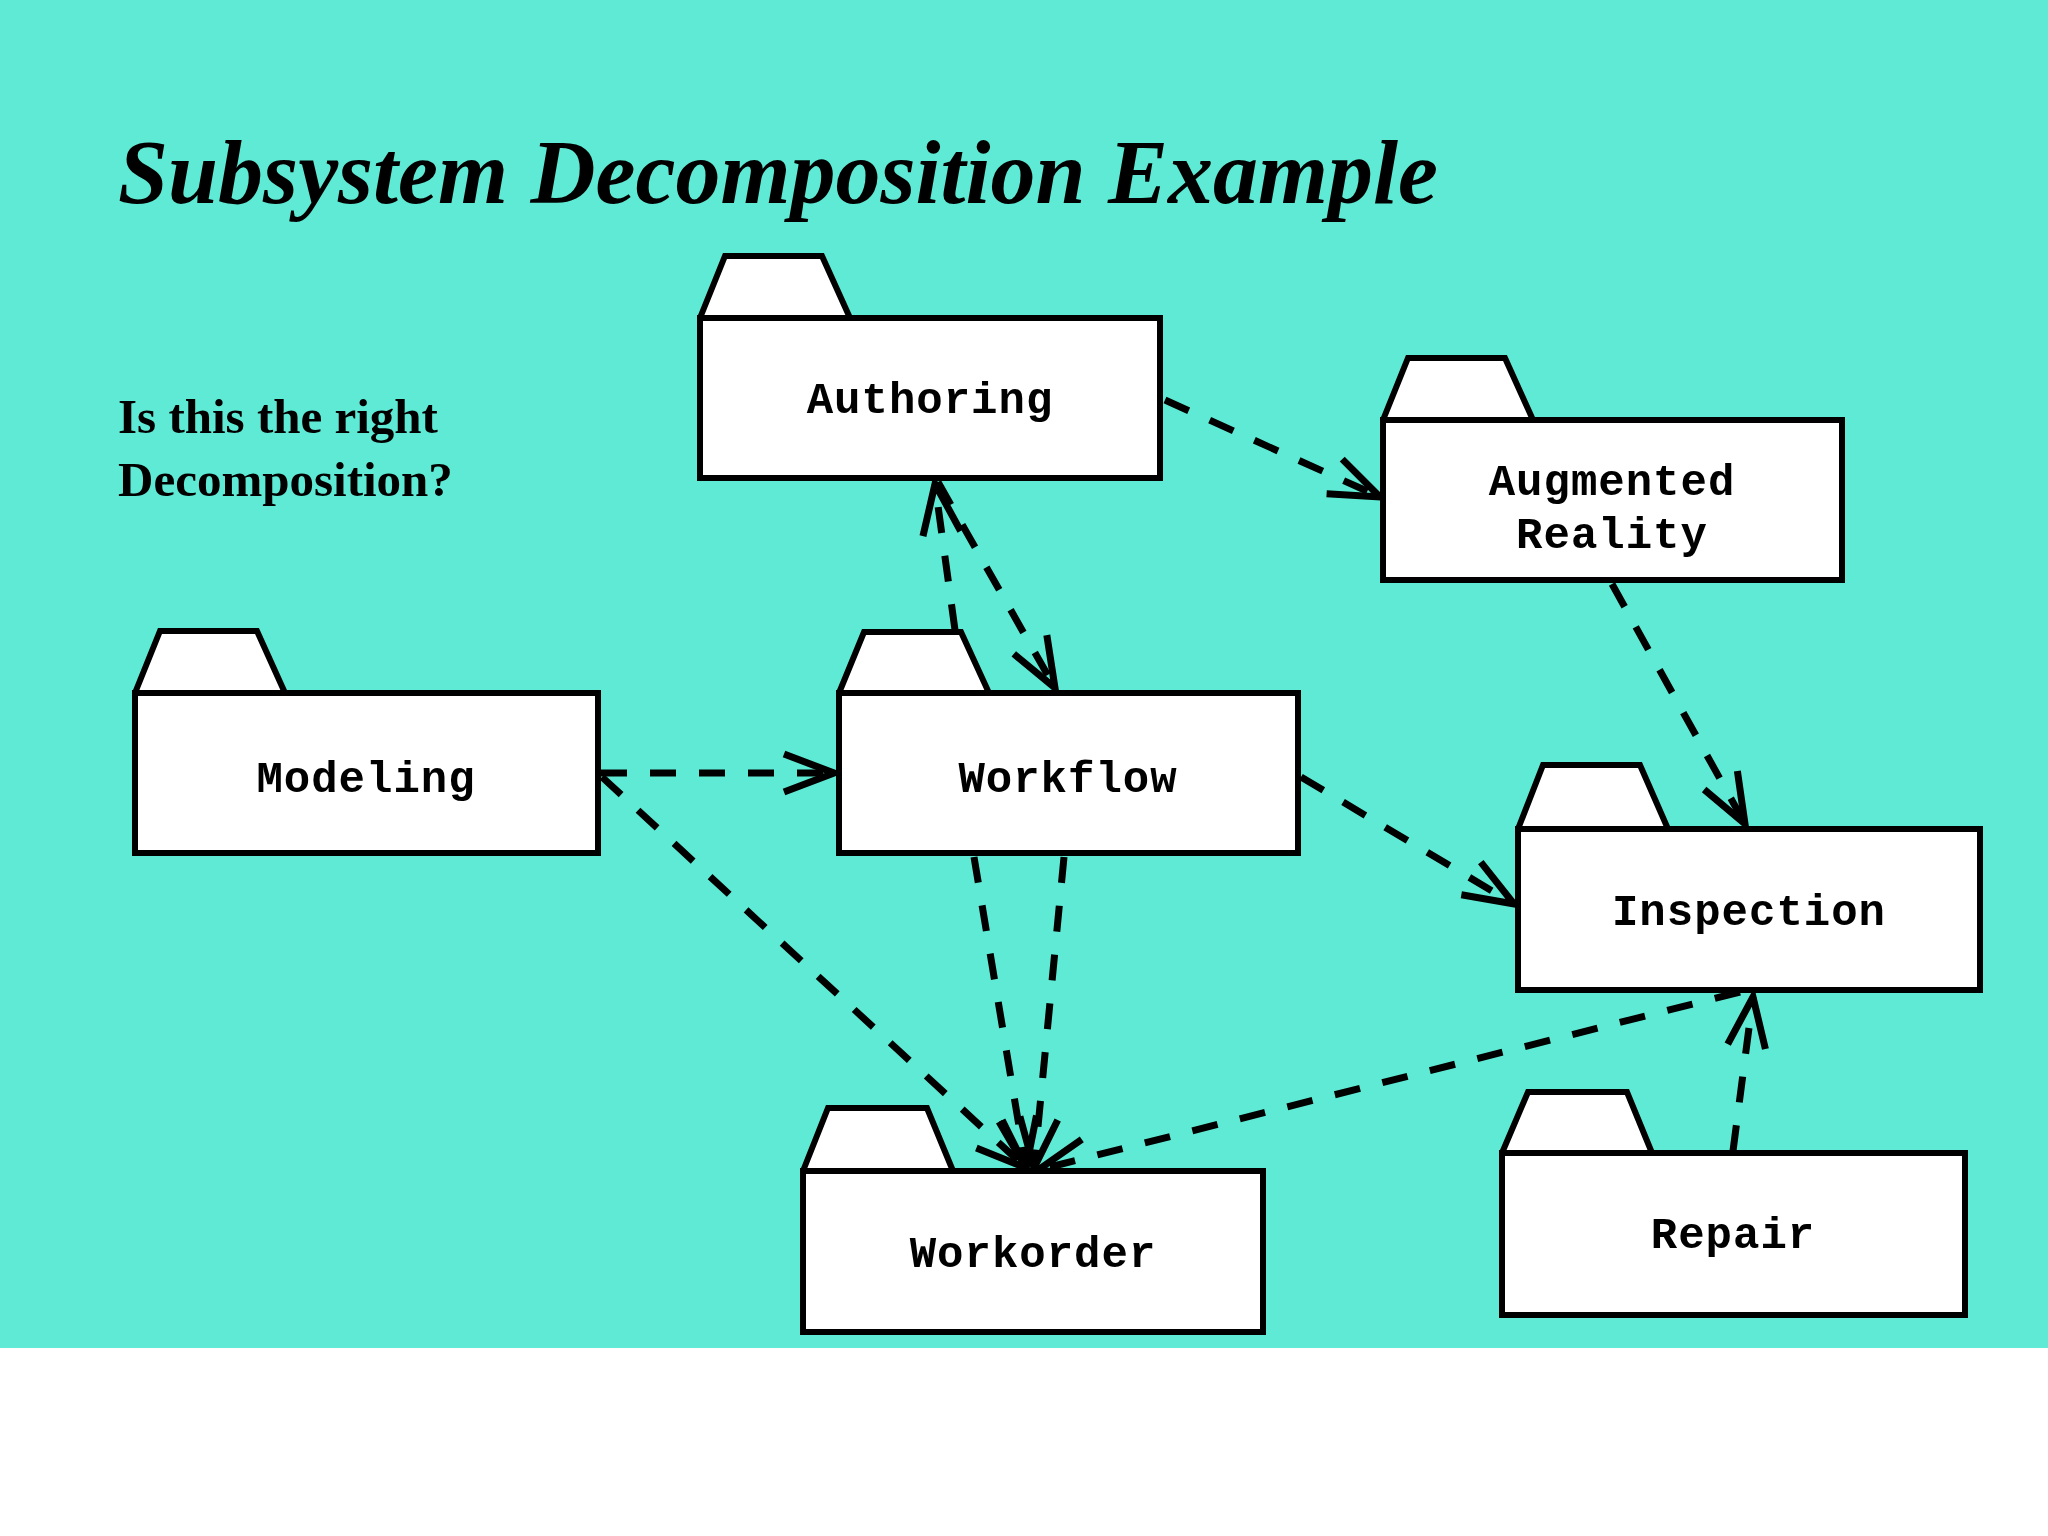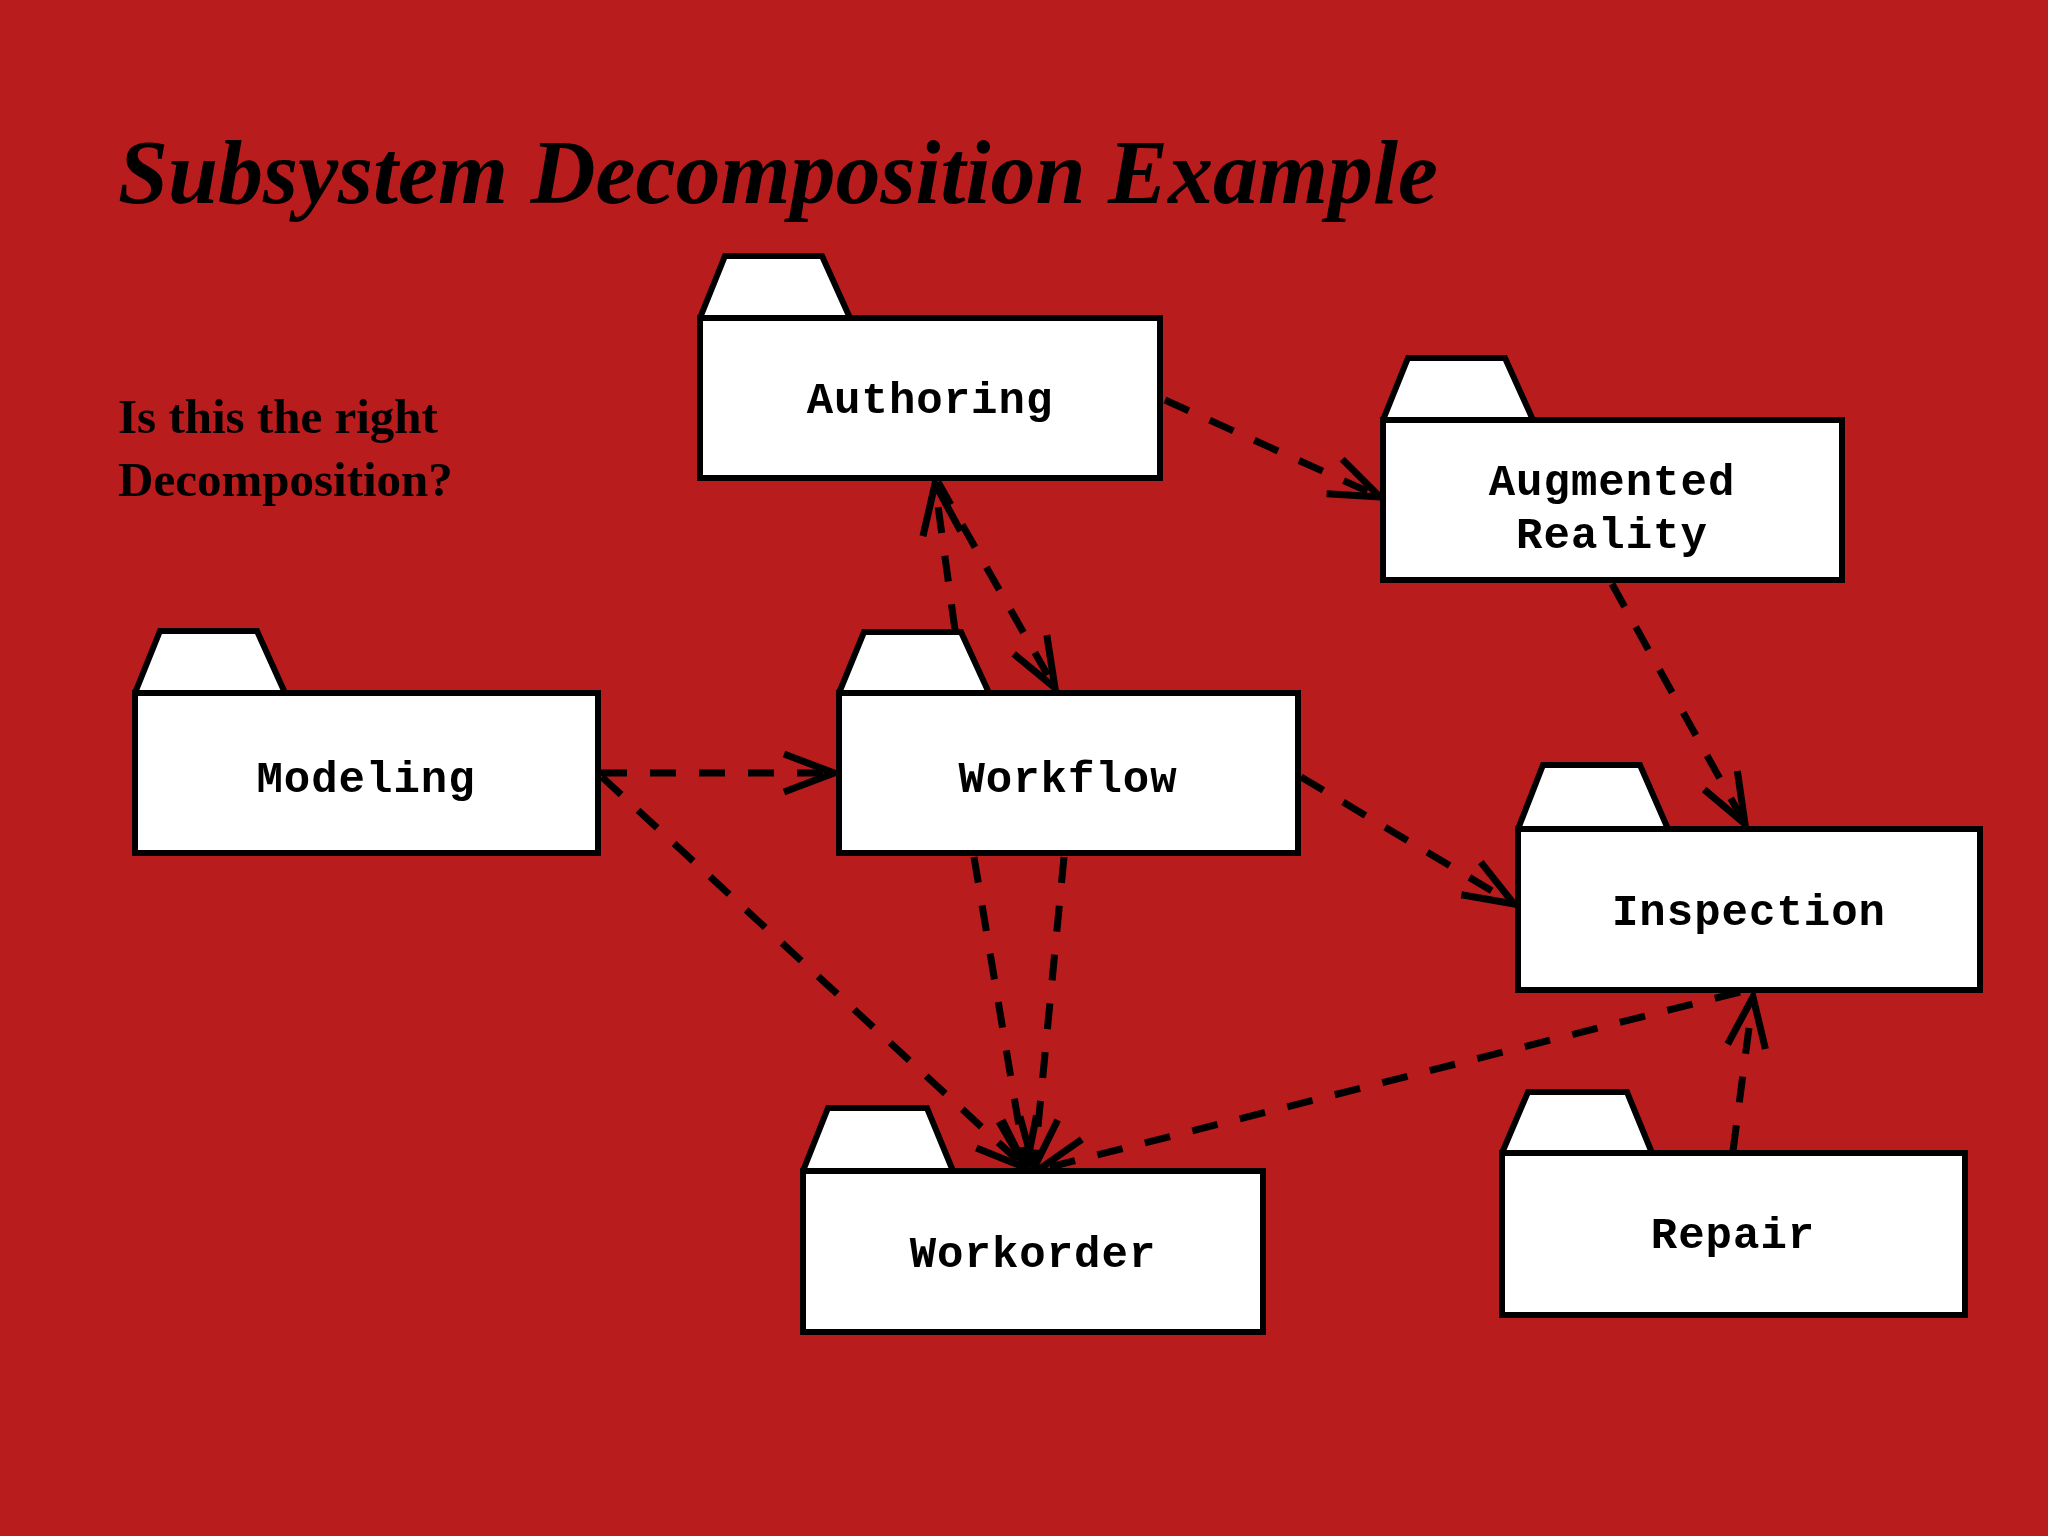--- a/index.html
+++ b/index.html
@@ -3,22 +3,22 @@
 <meta charset="utf-8">
 <style>
   html, body {
     margin: 0;
     padding: 0;
     background: #ffffff;
   }
   .slide {
     position: relative;
     width: 2048px;
-    height: 1536px;
-    background: #b91c1c;
+    height: 1348px;
+    background: #5eead4;
     overflow: hidden;
     font-family: "Liberation Serif", serif;
   }
   svg { display: block; }
   .title-text {
     font-family: "Liberation Serif", serif;
     font-size: 90px;
     font-weight: bold;
     font-style: italic;
     fill: #000000;

